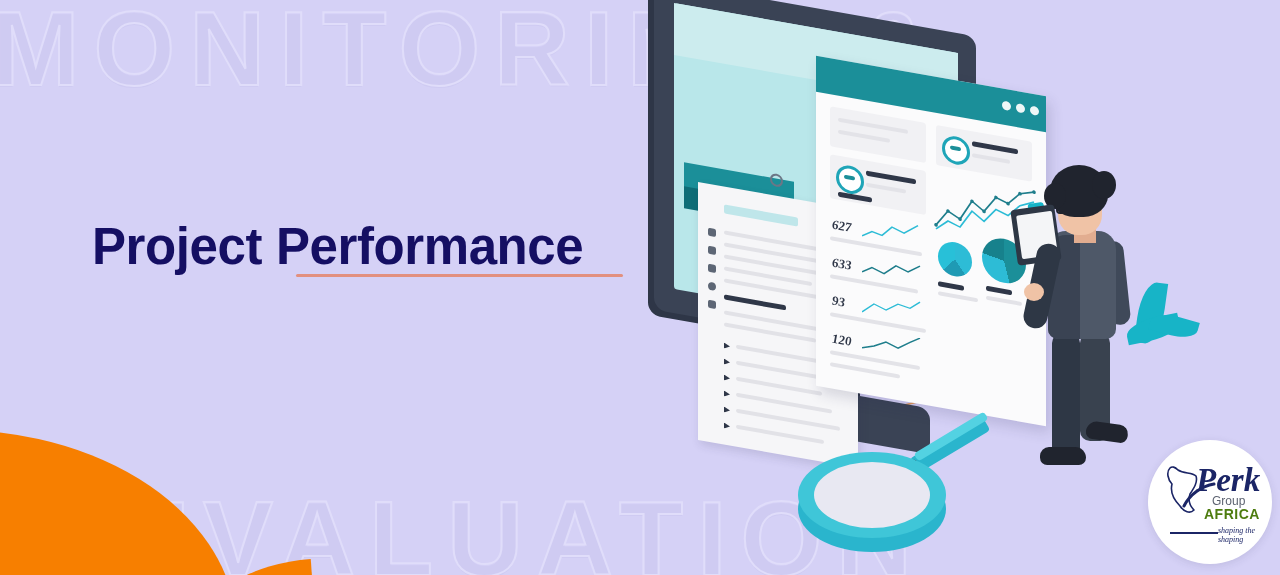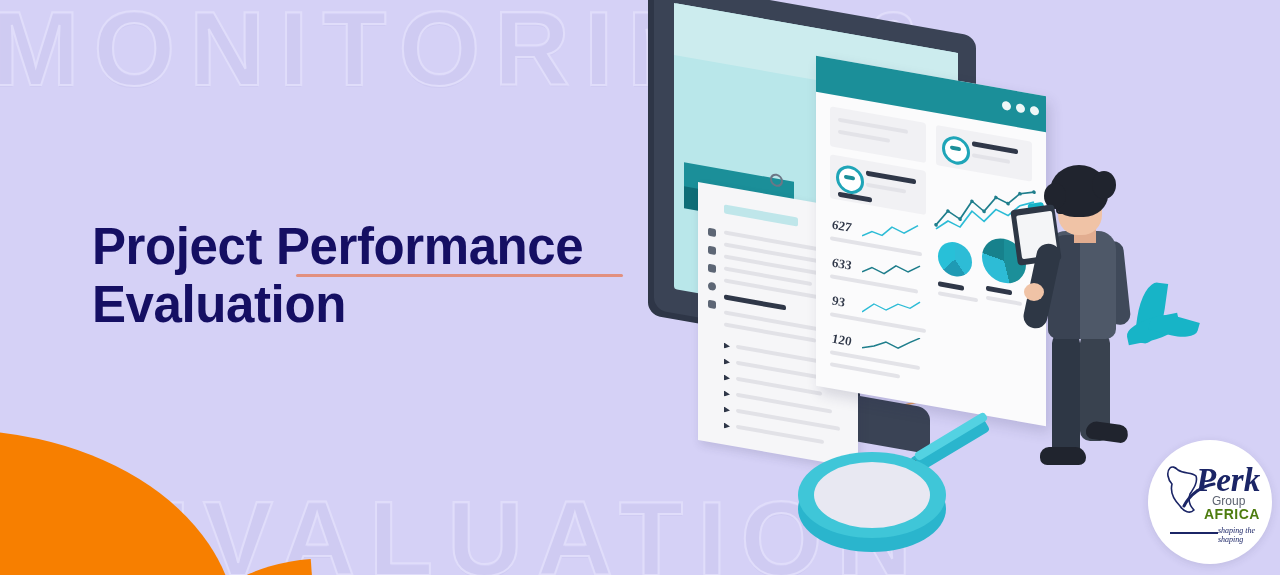--- a/index.html
+++ b/index.html
@@ -195,21 +195,20 @@
 
 <div class="banner">
 
   <div class="wm wm-top">MONITORING &amp;</div>
   <div class="wm wm-bottom">&amp; EVALUATION</div>
 
   <div class="blob"></div>
 
   <div class="headline">
     <span>Project </span><span>Performance</span>
-    <span class="line2">Evaluation</span>
   </div>
   <div class="hl-underline"></div>
 
   <div class="illus">
 
     <div class="arc"></div>
 
     <div class="mon-body"></div>
     <div class="mon-screen"></div>
     <div class="mon-screen-top"></div>

